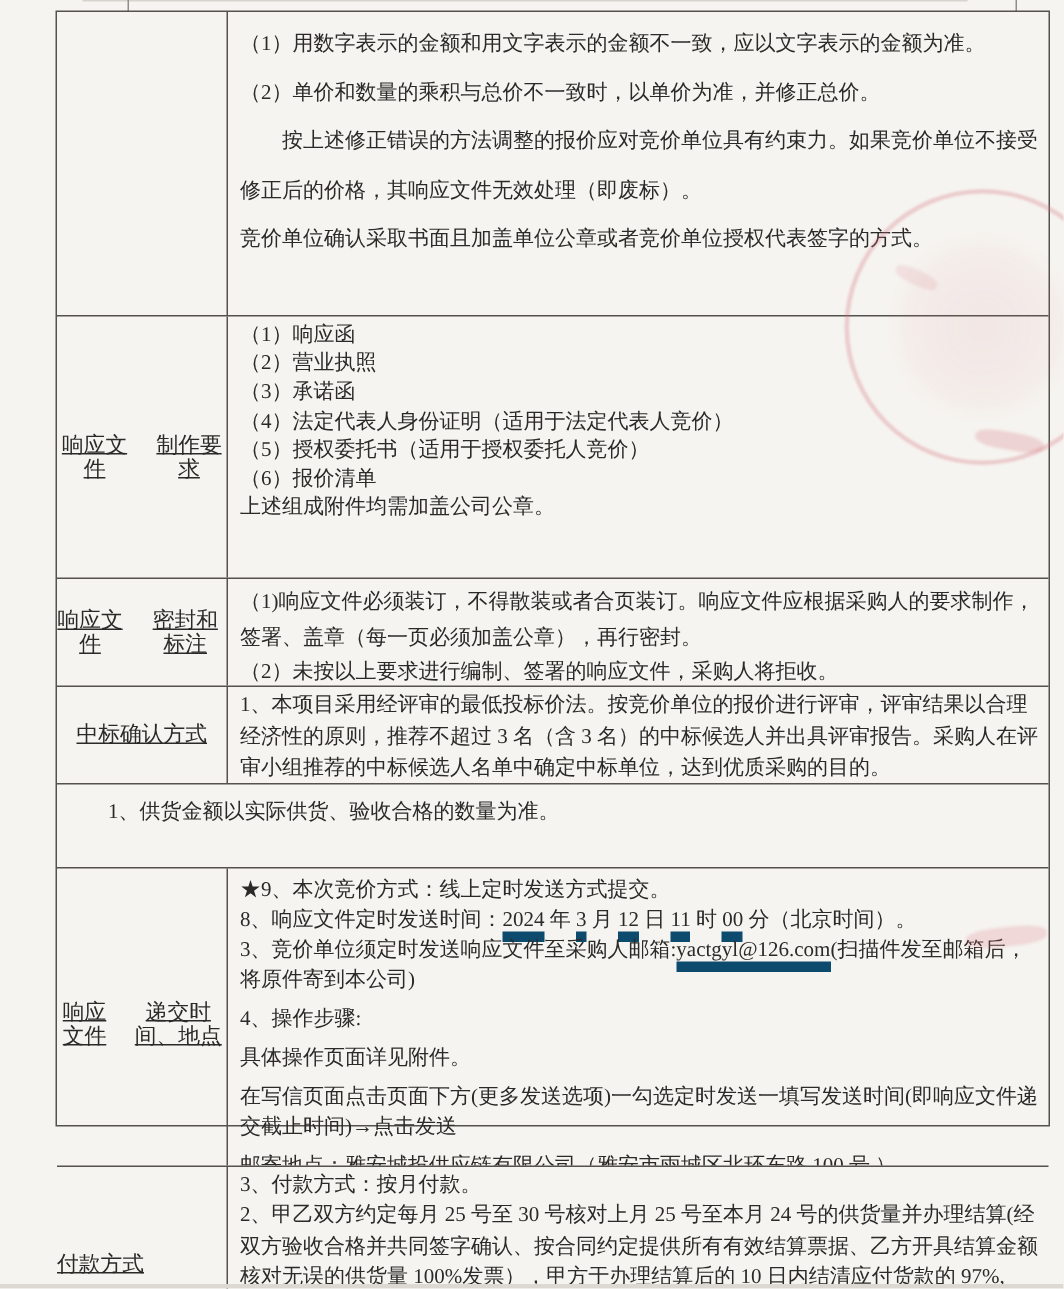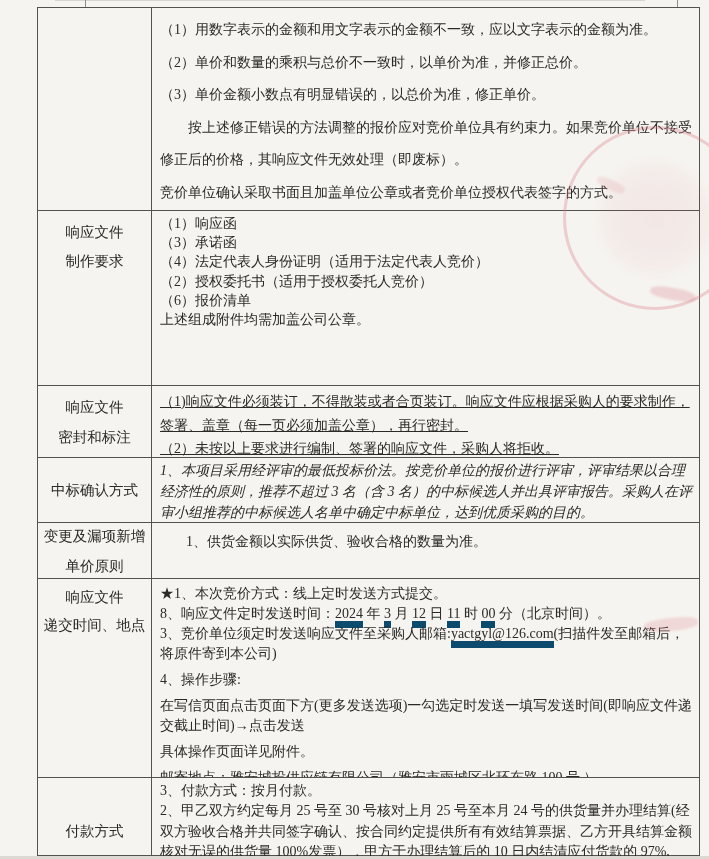--- a/index.html
+++ b/index.html
@@ -12,54 +12,54 @@
   .page{position:absolute;inset:0;}
   
   .top-artifact{position:absolute;top:0;left:55px;width:590px;height:1px;background:#d7d3cd;}
   .stub{position:absolute;top:0;width:1px;height:8px;background:#8f8d89;}
   .stub-left{left:85px;}
   .stub-right{left:677px;}
   .bottom-strip{position:absolute;left:0;bottom:0;width:709px;height:3px;background:#dcd8d2;}
 
   
   .tbl{
-    position:absolute;left:37px;top:7px;width:663px;height:849px;
+    position:absolute;left:37px;top:7px;width:663px;height:744px;
     border:1px solid #55524e;box-sizing:border-box;
     display:flex;flex-direction:column;
   }
   .row{display:flex;box-sizing:border-box;border-bottom:1px solid #55524e;flex:0 0 auto;}
   .row:last-child{border-bottom:none;flex:1 1 auto;}
   .lab{
     width:114px;flex:0 0 114px;box-sizing:border-box;border-right:1px solid #55524e;
-    display:flex;flex-direction:column;align-items:center;justify-content:center;
-    font-size:14.5px;line-height:16px;gap:14px;text-align:center;
+    display:flex;flex-direction:row;align-items:center;justify-content:center;
+    font-size:14.5px;line-height:16px;gap:14px;text-align:center;text-decoration:underline;
   }
   .cnt{flex:1 1 auto;box-sizing:border-box;padding:0 6px 0 8px;font-size:14px;overflow:hidden;}
   .cnt p{margin:0;}
 
   .r1{height:203px;}
   .r2{height:175px;}
   .r3{height:72px;}
   .r4{height:65px;}
   .r5{height:56px;}
   .r6{height:199px;}
   .r2 .lab{justify-content:flex-start;padding-top:13px;gap:13px;}
   .r6 .lab{justify-content:flex-start;padding-top:10px;gap:12px;}
   .r7 .lab{justify-content:flex-start;padding-top:45px;}
 
   .c1{padding-top:6px;}
   .c1 p{line-height:32.5px;}
   .indent{text-indent:2em;}
   .c2{padding-top:3px;}
   .c2 p{line-height:19.2px;}
   .hd{font-weight:bold;}
-  .c3{padding-top:4px;text-decoration:underline;}
+  .c3{padding-top:4px;}
   .c3 p{line-height:23.5px;}
   .c4{padding-top:2px;}
-  .c4 p{line-height:21.2px;font-style:italic;}
+  .c4 p{line-height:21.2px;}
   .c5{padding-top:8px;}
   .c5 p{line-height:21px;margin-left:26px;}
   .c6{padding-top:5px;}
   .c6 p{line-height:20px;}
   .gap{margin-top:6px !important;}
   .c7{padding-top:3px;}
   .c7 p{line-height:20.3px;}
 
   .u{border-bottom:7px solid #0c4a6e;}
 
@@ -88,36 +88,36 @@
   <div class="stub stub-left"></div>
   <div class="stub stub-right"></div>
 
   <div class="tbl">
 
     <div class="row r1">
       <div class="lab"></div>
       <div class="cnt c1">
         <p>（1）用数字表示的金额和用文字表示的金额不一致，应以文字表示的金额为准。</p>
         <p>（2）单价和数量的乘积与总价不一致时，以单价为准，并修正总价。</p>
-        <p>（3）单价金额小数点有明显错误的，以总价为准，修正单价。</p>
         <p class="indent">按上述修正错误的方法调整的报价应对竞价单位具有约束力。如果竞价单位不接受修正后的价格，其响应文件无效处理（即废标）。</p>
         <p>竞价单位确认采取书面且加盖单位公章或者竞价单位授权代表签字的方式。</p>
       </div>
     </div>
 
     <div class="row r2">
       <div class="lab">
         <span>响应文件</span>
         <span>制作要求</span>
       </div>
       <div class="cnt c2">
         <p>（1）响应函</p>
+        <p>（2）营业执照</p>
         <p>（3）承诺函</p>
         <p>（4）法定代表人身份证明（适用于法定代表人竞价）</p>
-        <p>（2）授权委托书（适用于授权委托人竞价）</p>
+        <p>（5）授权委托书（适用于授权委托人竞价）</p>
         <p>（6）报价清单</p>
         <p>上述组成附件均需加盖公司公章。</p>
       </div>
     </div>
 
     <div class="row r3">
       <div class="lab">
         <span>响应文件</span>
         <span>密封和标注</span>
       </div>
@@ -130,41 +130,37 @@
     <div class="row r4">
       <div class="lab">
         <span>中标确认方式</span>
       </div>
       <div class="cnt c4">
         <p>1、本项目采用经评审的最低投标价法。按竞价单位的报价进行评审，评审结果以合理经济性的原则，推荐不超过 3 名（含 3 名）的中标候选人并出具评审报告。采购人在评审小组推荐的中标候选人名单中确定中标单位，达到优质采购的目的。</p>
       </div>
     </div>
 
     <div class="row r5">
-      <div class="lab">
-        <span>变更及漏项新增</span>
-        <span>单价原则</span>
-      </div>
       <div class="cnt c5">
         <p>1、供货金额以实际供货、验收合格的数量为准。</p>
       </div>
     </div>
 
     <div class="row r6">
       <div class="lab">
         <span>响应文件</span>
         <span>递交时间、地点</span>
       </div>
       <div class="cnt c6">
-        <p>★1、本次竞价方式：线上定时发送方式提交。</p>
+        <p>★9、本次竞价方式：线上定时发送方式提交。</p>
         <p><span>8、响应文件定时发送时间：</span><span class="u">2024</span><span> 年 </span><span class="u">3</span><span> 月 </span><span class="u">12</span><span> 日 </span><span class="u">11</span><span> 时 </span><span class="u">00</span><span> 分</span><span>（北京时间）。</span></p>
         <p><span>3、竞价单位须定时发送响应文件至采购人邮箱:</span><span class="u">yactgyl@126.com</span><span>(扫描件发至邮箱后，将原件寄到本公司)</span></p>
         <p class="gap">4、操作步骤:</p>
+        <p class="gap">具体操作页面详见附件。</p>
         <p class="gap">在写信页面点击页面下方(更多发送选项)一勾选定时发送一填写发送时间(即响应文件递交截止时间)→点击发送</p>
-        <p class="gap">具体操作页面详见附件。</p>
         <p class="gap">邮寄地点：雅安城投供应链有限公司（雅安市雨城区北环东路 100 号 ）</p>
       </div>
     </div>
 
     <div class="row r7">
       <div class="lab">
         <span>付款方式</span>
       </div>
       <div class="cnt c7">
         <p>3、付款方式：按月付款。</p>

